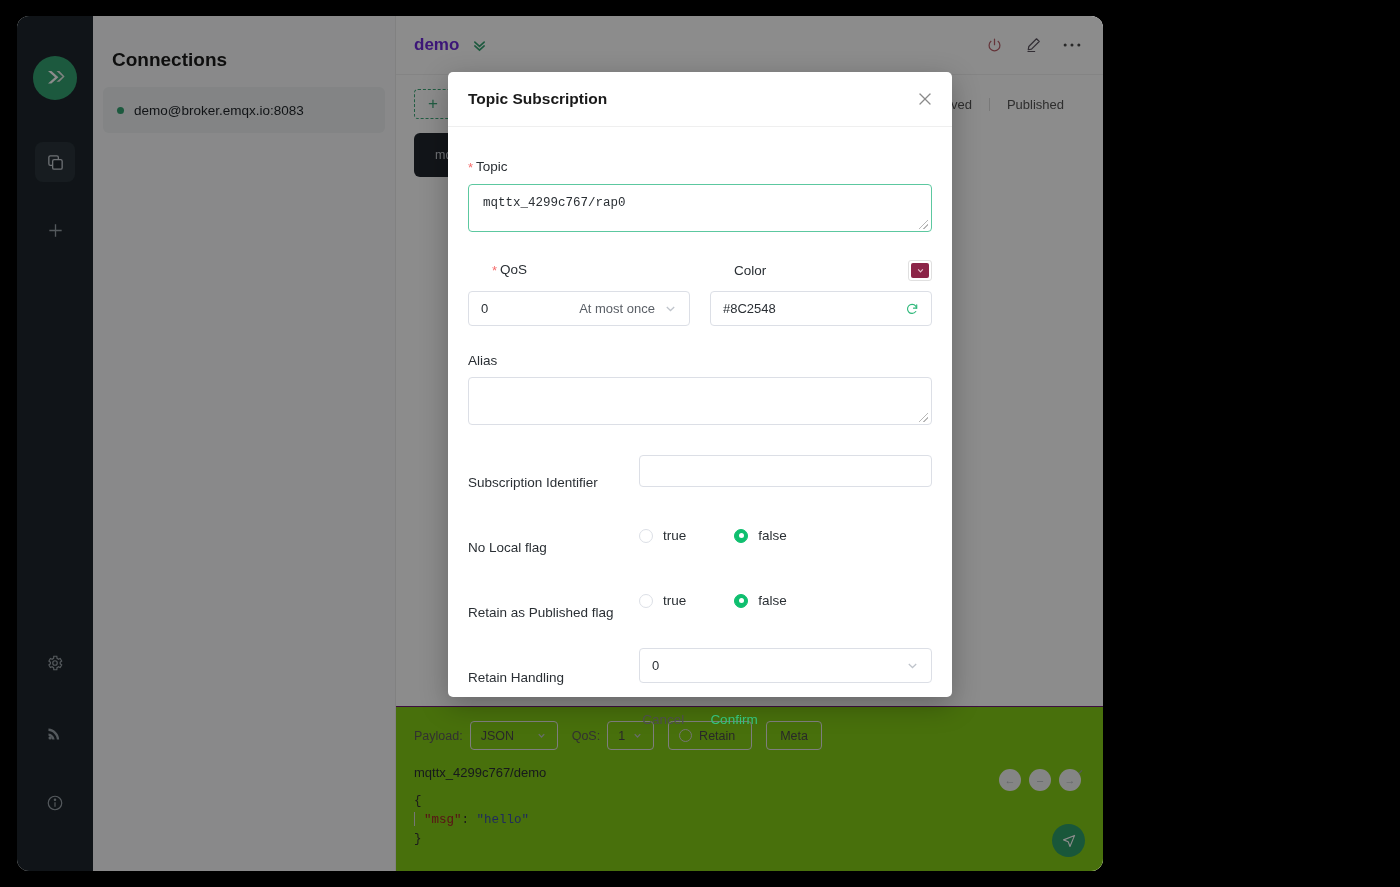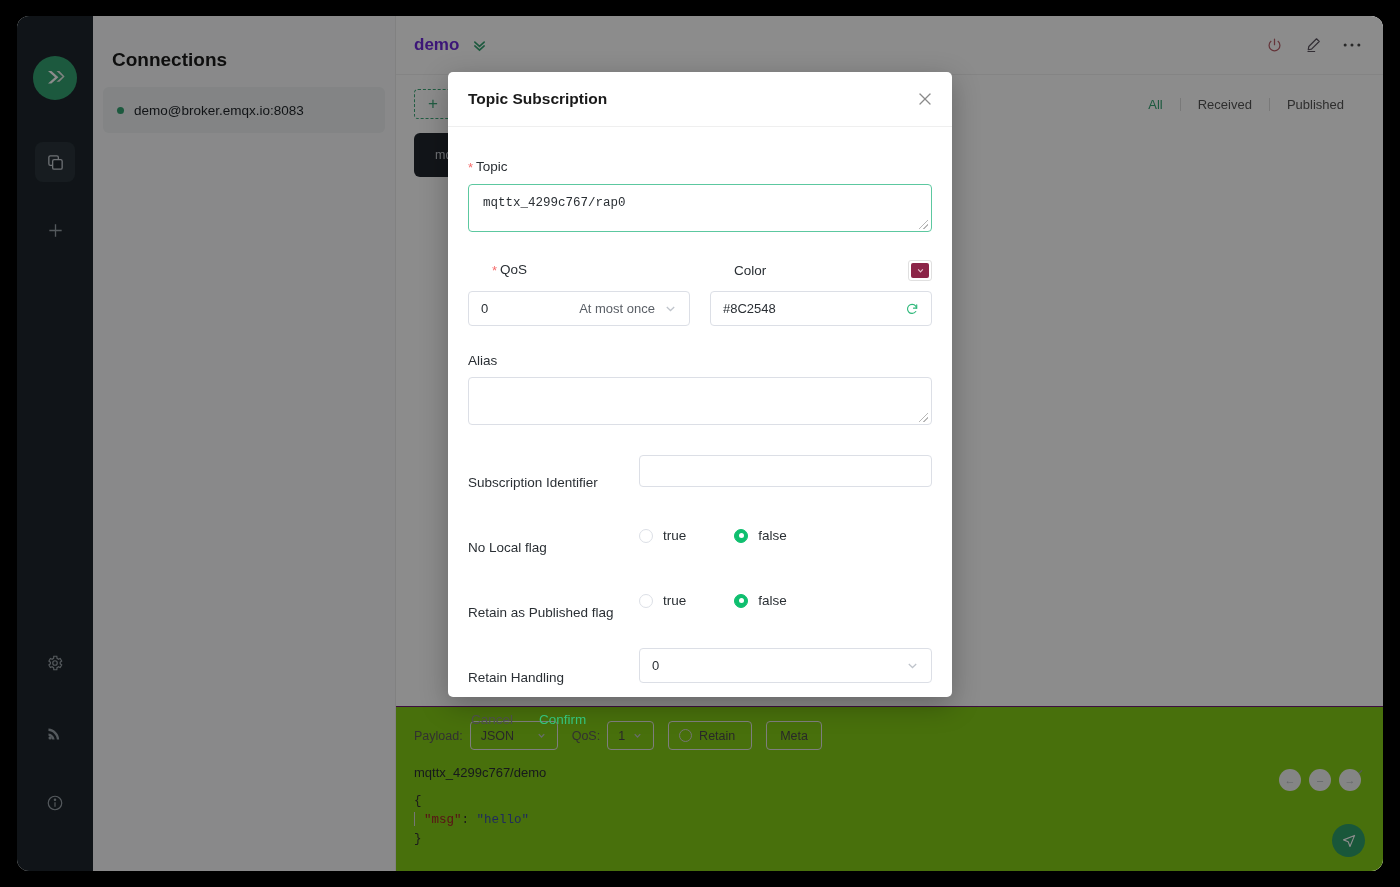--- a/index.html
+++ b/index.html
@@ -5,21 +5,21 @@
   * { box-sizing: border-box; margin: 0; padding: 0; }
   html, body {
     width: 1400px; height: 887px;
     background: #000;
     font-family: "Liberation Sans", sans-serif;
     overflow: hidden;
   }
   #app-window {
     position: absolute;
     left: 17px; top: 16px;
-    width: 1366px; height: 855px;
+    width: 1086px; height: 855px;
     border-radius: 12px;
     overflow: hidden;
     display: flex;
     background: #fff;
   }
 
   
   #rail {
     width: 76px; height: 100%;
     background: #1e262c;
@@ -177,21 +177,21 @@
     height: 55px; flex: 0 0 55px;
     border-bottom: 1px solid #efefef;
     display: flex; align-items: center;
     padding: 0 20px;
   }
   #dlg-title { font-size: 15.5px; font-weight: bold; color: #1a1a1a; }
   #dlg-close { margin-left: auto; color: #8a8a8a; font-size: 15px; }
   #dlg-body { flex: 1 1 auto; padding: 32px 20px 0 20px; }
   #dlg-foot {
     height: 68px; flex: 0 0 68px;
-    display: flex; align-items: center; justify-content: flex-start;
+    display: flex; align-items: center; justify-content: center;
     padding: 0 23px; gap: 26px;
   }
   .btn-text { font-size: 13.5px; color: #4d4d4d; }
   .btn-text.primary { color: #34c27c; }
 
   .field-label { font-size: 13.5px; color: #2a2f34; }
   .req-star { color: #f56c6c; font-size: 13px; margin-right: 3px; vertical-align: -1px;}
   .ta {
     width: 100%; height: 48px;
     border: 1px solid #dcdfe6; border-radius: 4px;

